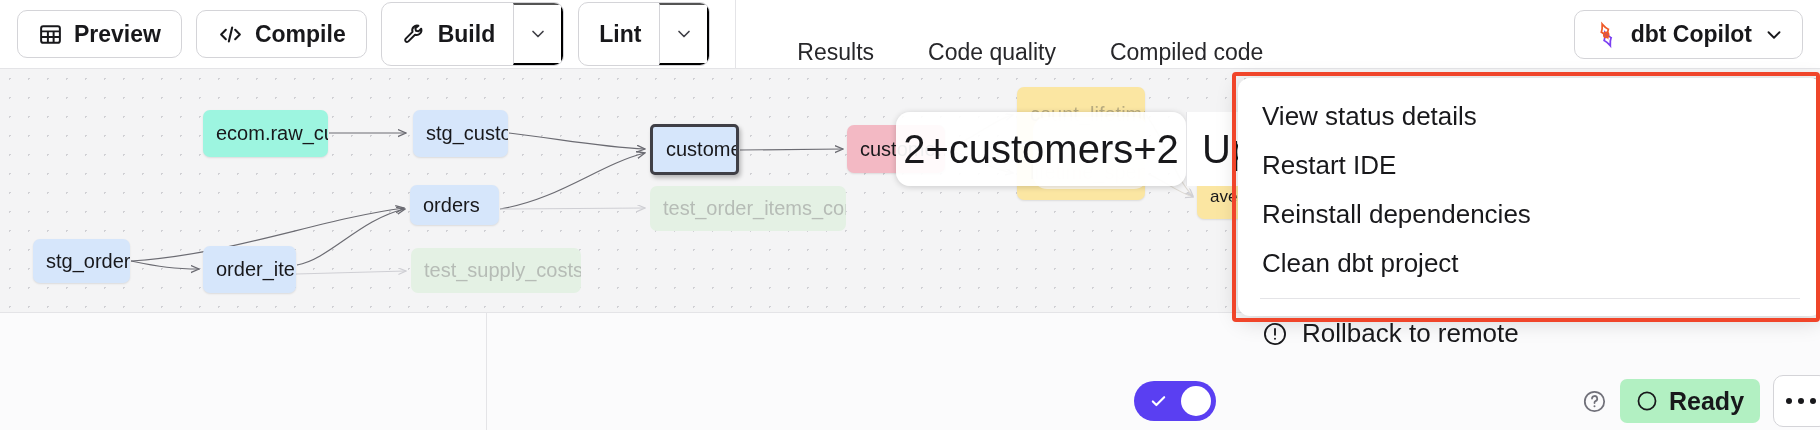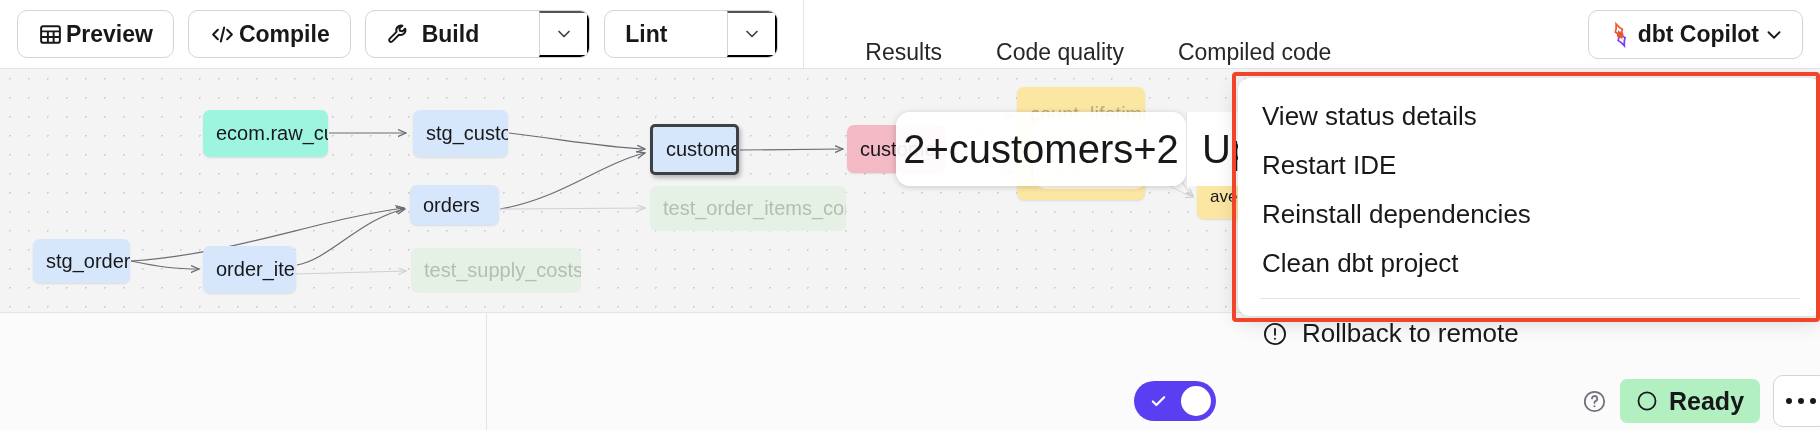--- a/index.html
+++ b/index.html
@@ -14,25 +14,25 @@
   
   .toolbar {
     position: absolute; left: 0; top: 0; width: 1820px; height: 69px;
     background: #ffffff;
     border-bottom: 1px solid #e4e4e7;
     display: flex; align-items: center;
   }
   .tb-left { display: flex; align-items: center; gap: 14px; padding-left: 17px; height: 100%; }
   .btn {
     height: 48px; border: 1px solid #d4d4d8; border-radius: 10px;
-    background: #fff; display: flex; align-items: center; gap: 3px;
+    background: #fff; display: flex; align-items: center; gap: 11px;
     padding: 0 20px; font-size: 23px; font-weight: 700; color: #18181b;
     white-space: nowrap; cursor: pointer;
   }
-  .btn-split { display: flex; height: 48px; border: 1px solid #d4d4d8; border-radius: 10px; background:#fff; overflow: hidden; gap: 42px; }
+  .btn-split { display: flex; height: 64px; border: 1px solid #d4d4d8; border-radius: 10px; background:#fff; overflow: hidden; }
   .btn-split .main {
     display: flex; align-items: center; gap: 11px; padding: 0 18px 0 20px;
     font-size: 23px; font-weight: 700; color: #18181b; border: none; background: none;
     font-family: inherit; cursor: pointer;
   }
   .btn-split .caret {
     width: 50px; display: flex; align-items: center; justify-content: center;
     border-left: 1px solid #d4d4d8; background: none; cursor: pointer;
   }
   .icon { display: inline-flex; align-items: center; justify-content: center; flex: none; }
@@ -43,21 +43,21 @@
   .tab {
     font-size: 23px; color: #27272a; padding: 0 27px; height: 69px;
     display: flex; align-items: flex-end; cursor: pointer; white-space: nowrap;
     border-bottom: 3px solid transparent;
   }
   .tab.active { border-bottom-color: #5a3ff2; }
 
   .copilot-btn {
     position: absolute; right: 17px; top: 10px;
     height: 49px; border: 1px solid #d4d4d8; border-radius: 10px; background: #fff;
-    display: flex; align-items: center; gap: 4px; padding: 0 17px;
+    display: flex; align-items: center; gap: 11px; padding: 0 17px;
     font-size: 23px; font-weight: 700; color: #18181b; cursor: pointer;
   }
 
   
   .canvas {
     position: absolute; left: 0; top: 69px; width: 1820px; height: 243px;
     background-color: #f4f4f5;
     background-image: radial-gradient(#d0d0d4 1px, transparent 1px);
     background-size: 19px 19px;
     overflow: hidden;

